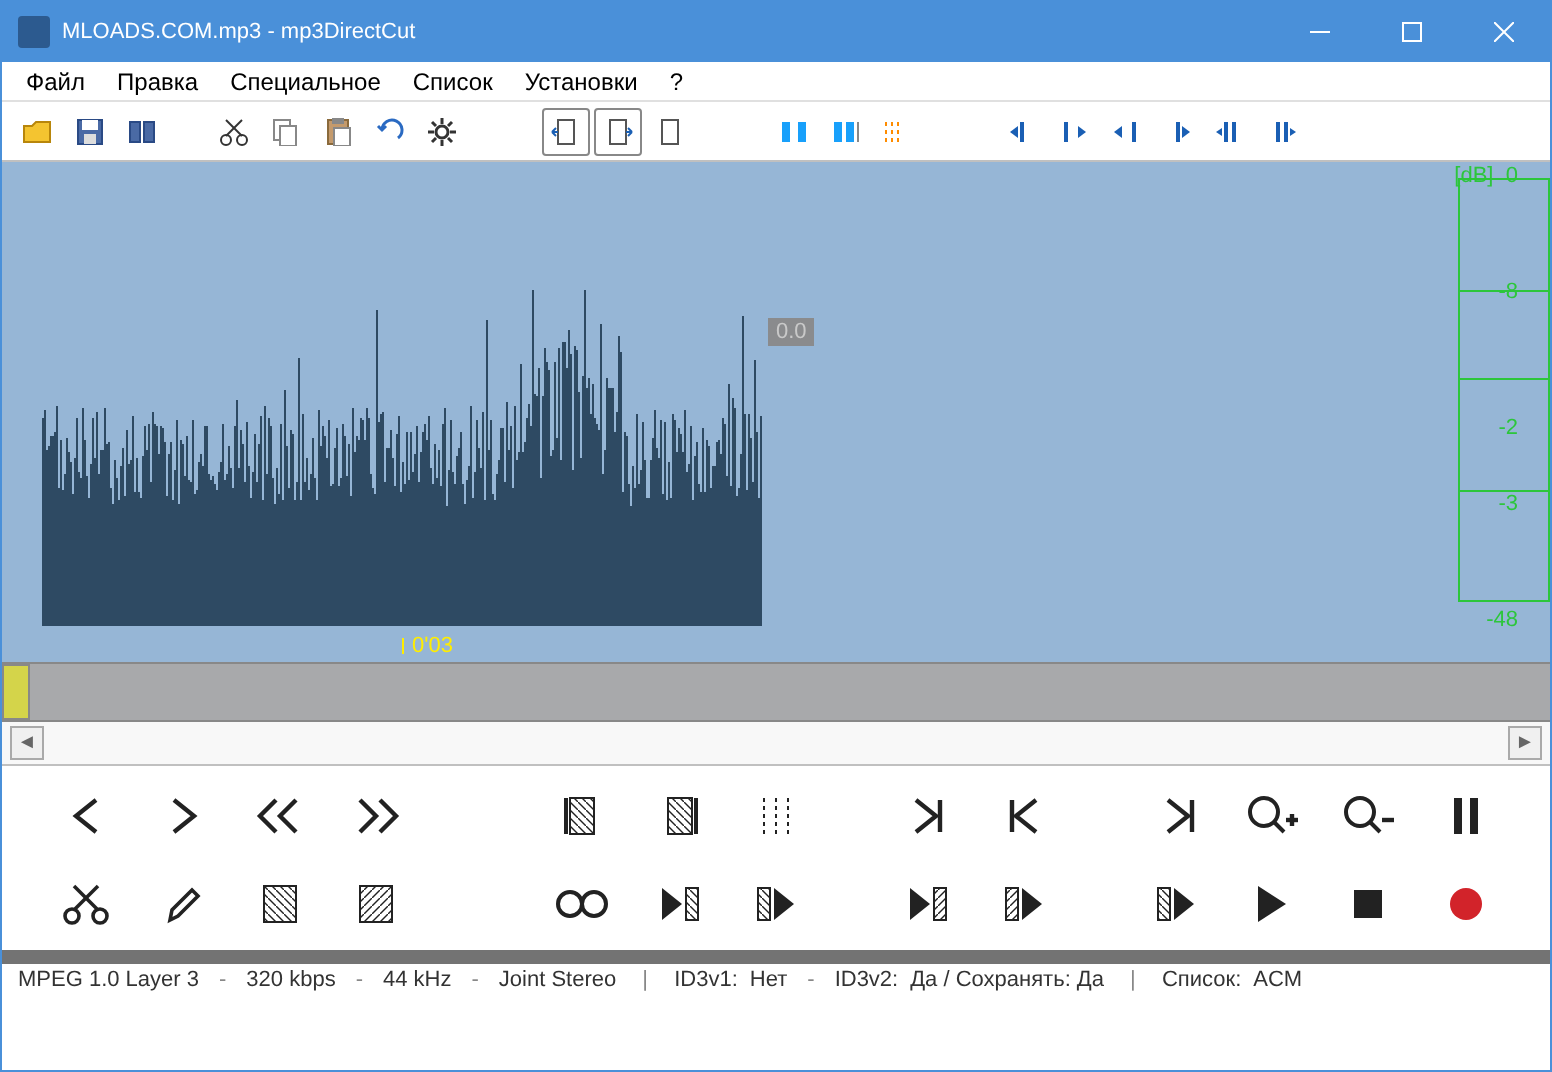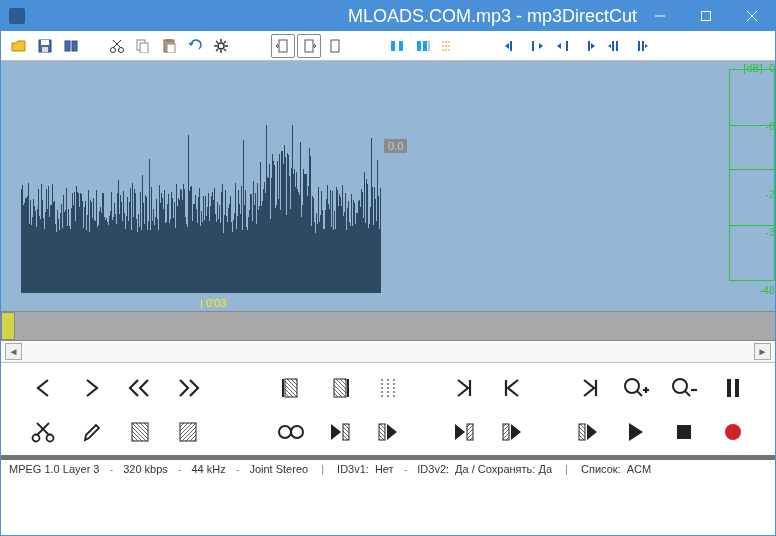--- a/index.html
+++ b/index.html
@@ -2,21 +2,21 @@
 <html><head>
 <meta charset="utf-8">
 <style>
   * { box-sizing: border-box; margin: 0; padding: 0; }
   body { font-family: "Segoe UI", Tahoma, sans-serif; font-size: 12px; background: #fff; overflow: hidden; }
   .window { width: 776px; height: 536px; border: 1px solid #4a90d9; display: flex; flex-direction: column; background: #fff; }
   
   
   .titlebar { background: #4a90d9; color: #fff; height: 30px; display: flex; align-items: center; padding-left: 8px; }
   .titlebar .appicon { width: 16px; height: 16px; background: #2c5a8f; border-radius: 2px; margin-right: 6px; }
-  .titlebar .title { flex: 1; font-size: 18px; text-align: right; }
+  .titlebar .title { flex: 1; font-size: 11px; }
   .titlebar .winbtn { width: 46px; height: 30px; display: flex; align-items: center; justify-content: center; color: #fff; font-size: 13px; cursor: pointer; }
   
   
   .menubar { height: 20px; display: flex; align-items: center; padding: 0 4px; background: #fff; border-bottom: 1px solid #e0e0e0; }
   .menubar .menuitem { padding: 1px 8px; cursor: default; font-size: 12px; color: #000; }
   
   
   .toolbar { height: 30px; display: flex; align-items: center; padding: 2px 6px; gap: 2px; border-bottom: 1px solid #c0c0c0; background: #fff; }
   .toolbar .tbtn { width: 24px; height: 22px; display: flex; align-items: center; justify-content: center; cursor: pointer; border-radius: 2px; }
   .toolbar .tbtn.framed { border: 1px solid #888; width: 24px; height: 24px; }
@@ -24,21 +24,21 @@
   .toolbar .tsep2 { width: 34px; }
   .toolbar svg { display: block; }
 
   
   .mainarea { position: relative; flex: 0 0 auto; height: 250px; background: #595a5c; display: flex; }
   .timepane { width: 385px; position: relative; border-right: 2px dashed #c9d84a; }
   .timecode { position: absolute; left: 8px; top: 38px; color: #ffed00; font-size: 62px; font-weight: 400; letter-spacing: 1px; font-family: Arial, sans-serif; }
   .centerbadge { position: absolute; left: 383px; top: 78px; background: #8a8b8d; color: #c9c9c9; font-size: 11px; padding: 1px 4px; z-index: 3; }
   .wavepane { flex: 1; position: relative; background: #96b6d6; overflow: hidden; }
   .dbscale { position: absolute; right: 52px; top: 1px; bottom: 24px; width: 0; }
-  .dbscale .dblabel { position: absolute; right: -52px; color: #2cc63b; font-size: 11px; text-align: right; width: 50px; padding-right: 0; }
+  .dbscale .dblabel { position: absolute; right: -52px; color: #2cc63b; font-size: 11px; text-align: right; width: 50px; padding-right: 16px; }
   .dbboxes { position: absolute; right: 0; top: 8px; width: 46px; }
   .dbboxes .dbbox { border: 1px solid #2cc63b; border-bottom: none; width: 46px; }
   .dbboxes .dbbox:last-child { border-bottom: 1px solid #2cc63b; }
   .timetick { position: absolute; bottom: 2px; color: #ffed00; font-size: 11px; }
   .timetick .tick { display: inline-block; width: 1px; height: 8px; background: #ffed00; margin-right: 4px; vertical-align: middle; }
   .waveform { position: absolute; left: 0; right: 0; bottom: 18px; height: 170px; }
   .bar { position: absolute; bottom: 0; width: 1px; background: #2e4a63; }
 
   
   .timeline { height: 30px; background: #a8a9ab; border-top: 1px solid #888; border-bottom: 1px solid #888; position: relative; }
@@ -50,21 +50,21 @@
 
   
   .transport { padding: 10px 18px 8px 18px; display: flex; flex-direction: column; gap: 14px; background: #fff; }
   .transport .row { display: flex; align-items: center; }
   .transport .ctrl { width: 50px; height: 30px; display: flex; align-items: center; justify-content: center; cursor: pointer; color: #222; }
   .transport .ctrl svg { display: block; }
   .transport .gap { width: 28px; }
   .transport .spacer { flex: 1; }
 
   
-  .statusbar { height: 22px; border-top: 5px solid #737373; display: flex; align-items: center; padding: 0 8px; font-size: 11px; color: #333; background: #fff; gap: 6px; }
+  .statusbar { height: 22px; border-top: 7px solid #737373; display: flex; align-items: center; padding: 0 8px; font-size: 11px; color: #333; background: #fff; gap: 6px; }
   .statusbar .ssep { margin: 0 4px; color: #888; }
 </style>
 </head>
 <body>
 
 <div class="window">
 
   <div class="titlebar">
     <div class="appicon"></div>
     <div class="title">
@@ -81,20 +81,28 @@
         </svg>
     </div>
     <div class="winbtn close">
       <svg width="10" height="10">
           <line x1="0" y1="0" x2="10" y2="10" stroke="#fff" stroke-width="1"></line>
           <line x1="10" y1="0" x2="0" y2="10" stroke="#fff" stroke-width="1"></line>
         </svg>
     </div>
   </div>
 
+  <div class="menubar">
+    <div class="menuitem">Файл</div>
+    <div class="menuitem">Правка</div>
+    <div class="menuitem">Специальное</div>
+    <div class="menuitem">Список</div>
+    <div class="menuitem">Установки</div>
+    <div class="menuitem">?</div>
+  </div>
 
   <div class="toolbar">
     <div class="tbtn">
         <svg width="16" height="14">
           <path d="M1 4 L5 4 L7 2 L14 2 L14 12 L1 12 Z" fill="#f4c430" stroke="#b8860b"></path>
         </svg>
       </div>
     <div class="tbtn">
         <svg width="16" height="14">
           <rect x="2" y="1" width="12" height="12" fill="#4a6aa5" stroke="#2a4a85"></rect>

